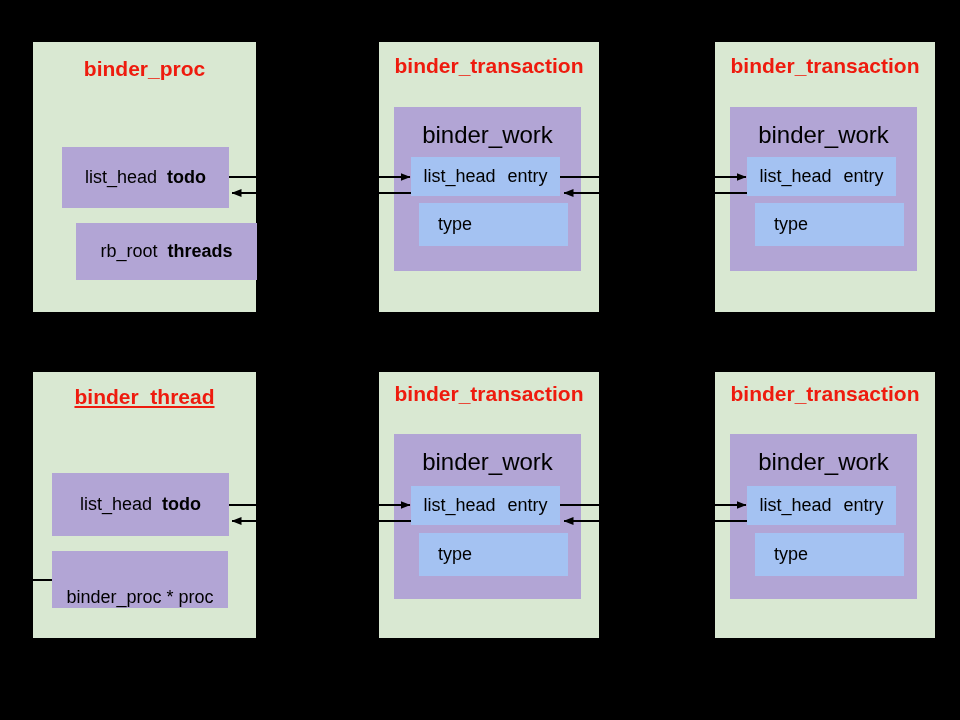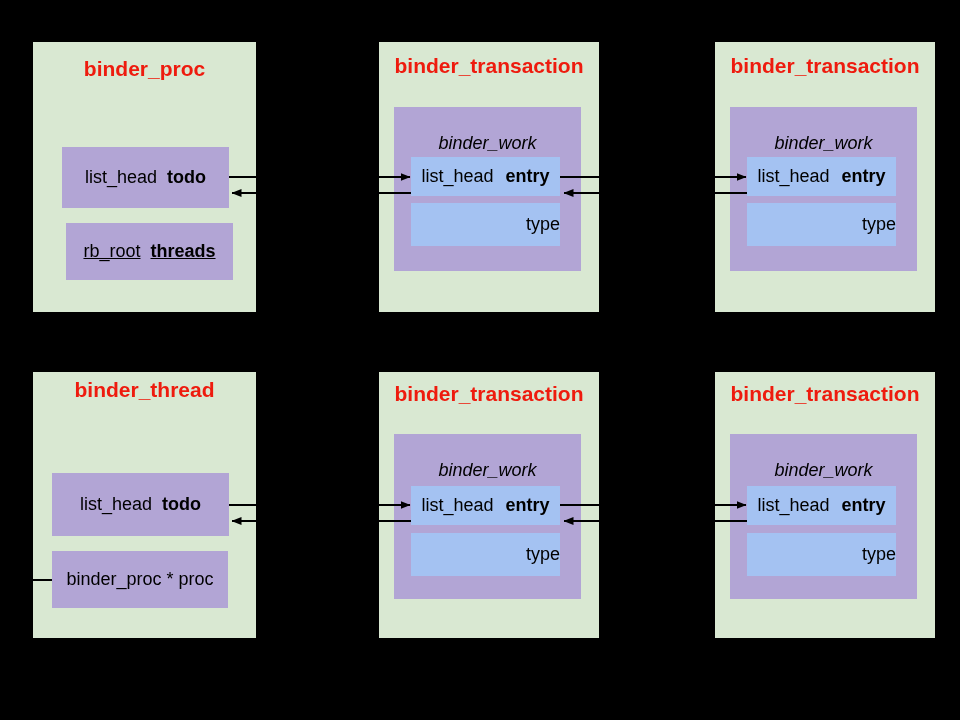--- a/index.html
+++ b/index.html
@@ -17,49 +17,49 @@
     font-size: 21px; font-weight: 700;
     color: var(--red, #ee1b0e);
     text-align: center; width: 100%;
   }
   .pfield {
     position: absolute; background: var(--purple, #b2a5d5);
     display: flex; align-items: center; justify-content: center;
     font-size: 18px; white-space: nowrap;
   }
   .work { position: absolute; background: var(--purple, #b2a5d5); }
-  .work-label { text-align: center; font-size: 18px; padding-top: 26px; font-style: italic; }
+  .work-label { text-align: center; font-size: 24px; padding-top: 14px; }
   .bfield {
     position: absolute; background: var(--blue, #a4c2f2);
     display: flex; align-items: center; justify-content: center;
     font-size: 18px; white-space: nowrap;
   }
-  .bfield.lalign { justify-content: flex-end; padding-left: 19px; }
+  .bfield.lalign { justify-content: flex-start; padding-left: 19px; margin-left: 8px; }
   .fname { font-weight: 700; margin-left: 10px; text-align: center; }
-  .sp { margin-left: 12px; font-weight: bold; }
+  .sp { margin-left: 12px; }
   .overlay {
     position: absolute; left: 0; top: 0;
     width: 960px; height: 720px;
     pointer-events: none;
   }
   .overlay line { stroke: var(--line, #000); stroke-width: 2; }
   .overlay .ah { fill: var(--line, #000); }
 </style>
 </head>
 <body>
 
 <div class="canvas">
 
   <div class="gbox" style="left:33px; top:42px; width:223px; height:270px;">
     <div class="gtitle" style="padding-top:15px;">binder_proc</div>
     <div class="pfield" style="left:29px; top:105px; width:167px; height:61px;">
       <span>list_head</span>
         <span class="fname">todo</span>
     </div>
-    <div class="pfield" style="left:33px; top:181px; width:167px; height:57px;text-decoration:underline;">
+    <div class="pfield" style="left:43px; top:181px; width:181px; height:57px;">
       <span>rb_root</span>
         <span class="fname">threads</span>
     </div>
   </div>
 
   <div class="gbox" style="left:379px; top:42px; width:220px; height:270px;">
     <div class="gtitle" style="padding-top:12px;">binder_transaction</div>
     <div class="work" style="left:15px; top:65px; width:187px; height:164px;">
       <div class="work-label">binder_work</div>
       <div class="bfield" style="left:17px; top:50px; width:149px; height:39px;">
@@ -80,26 +80,26 @@
         <span>list_head</span>
           <span class="sp">entry</span>
       </div>
       <div class="bfield lalign" style="left:17px; top:96px; width:149px; height:43px;">
         <span>type</span>
       </div>
     </div>
   </div>
 
   <div class="gbox" style="left:33px; top:372px; width:223px; height:266px;">
-    <div class="gtitle" style="padding-top:6px;">binder_thread</div>
+    <div class="gtitle" style="padding-top:13px;text-decoration:underline;">binder_thread</div>
     <div class="pfield" style="left:19px; top:101px; width:177px; height:63px;">
       <span>list_head</span>
         <span class="fname">todo</span>
     </div>
-    <div class="pfield" style="left:19px; top:179px; width:176px; height:57px;">
+    <div class="pfield" style="left:19px; top:179px; width:176px; height:57px;align-items:flex-end;">
       <span>binder_proc * proc</span>
     </div>
   </div>
 
   <div class="gbox" style="left:379px; top:372px; width:220px; height:266px;">
     <div class="gtitle" style="padding-top:10px;">binder_transaction</div>
     <div class="work" style="left:15px; top:62px; width:187px; height:165px;">
       <div class="work-label">binder_work</div>
       <div class="bfield" style="left:17px; top:52px; width:149px; height:39px;">
         <span>list_head</span>

